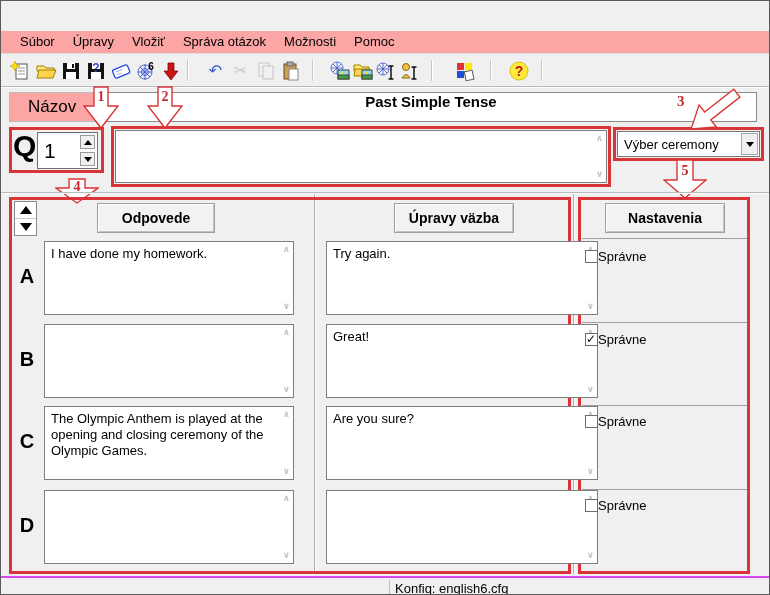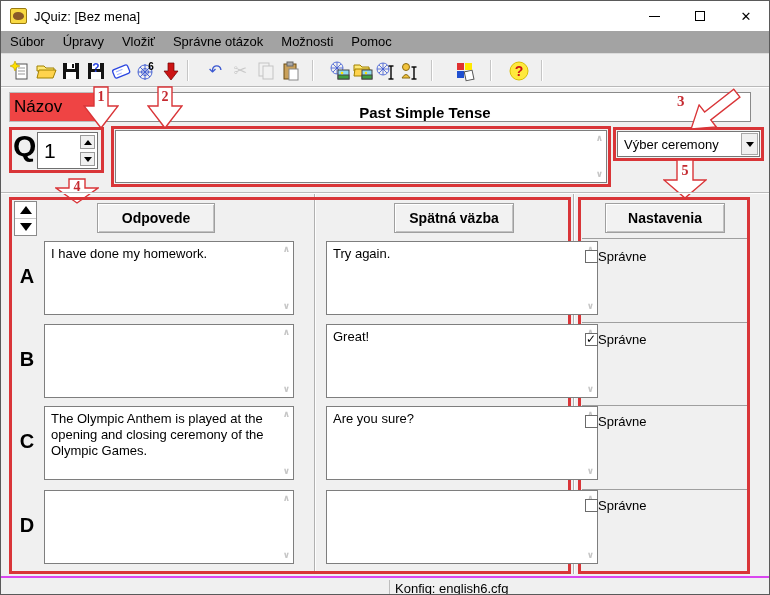--- a/index.html
+++ b/index.html
@@ -14,43 +14,43 @@
   .app-icon .potato { position:absolute; left:2px; top:3px; width:11px; height:8px;
               background:#8a5a28; border-radius:50% 60% 55% 50%; }
   .title-text { position:absolute; left:33px; top:8px; font-size:13px; color:#000; }
   .winbtn { position:absolute; top:0; width:46px; height:30px; display:flex; align-items:center; justify-content:center; }
   .winbtn.min { right:92px; } .winbtn.max { right:46px; } .winbtn.close { right:0; }
   .glyph-min { width:11px; height:1px; background:#000; }
   .glyph-max { width:10px; height:10px; border:1px solid #000; }
   .glyph-close { font-size:13px; color:#000; line-height:1; }
 
   
-  .menubar { position:absolute; left:0; top:30px; width:100%; height:22px; background:#a3a3a3;
-             display:flex; align-items:center; }
+  .menubar { position:absolute; left:0; top:30px; width:100%; height:22px; background:#fca5a5;
+             display:flex; align-items:center; padding-left:10px; }
   .menu-item { font-size:13px; color:#000; padding:2px 9px 3px 9px; cursor:default; }
 
   
   .toolbar { position:absolute; left:0; top:52px; width:100%; height:33px; background:#f0f0f0;
              border-top:1px solid #dcdcdc; }
   .tbtn { position:absolute; top:5px; width:23px; height:23px; display:flex; align-items:center; justify-content:center; }
   .tbtn.disabled { opacity:.45; filter:grayscale(1); }
   .tsep { position:absolute; top:6px; width:2px; height:21px;
           border-left:1px solid #c6c6c6; border-right:1px solid #ffffff; }
   .uglyph { font-size:16px; line-height:1; }
 
   
   .etch-h { position:absolute; left:0; width:100%; height:2px;
             border-top:1px solid #b9b9b9; border-bottom:1px solid #fdfdfd; }
   .etch-v { position:absolute; width:2px; border-left:1px solid #b0b0b0; border-right:1px solid #fdfdfd; }
 
-  .nazov-panel { position:absolute; left:8px; top:91px; width:97px; height:30px; background:#ef4444;
-                 border:1px solid #bcbcbc; display:flex; align-items:center; padding-left:4px;
+  .nazov-panel { position:absolute; left:8px; top:91px; width:97px; height:30px; background:#fca5a5;
+                 border:1px solid #bcbcbc; display:flex; align-items:center; padding-left:18px;
                  font-size:17px; color:#000; }
-  .title-box { position:absolute; left:98px; top:91px; width:652px; height:30px; background:#fff;
-               border:1px solid #8a8a8a; display:flex; align-items:flex-end; justify-content:center;
+  .title-box { position:absolute; left:104px; top:91px; width:652px; height:30px; background:#fff;
+               border:1px solid #8a8a8a; display:flex; align-items:flex-start; justify-content:center;
                font-size:15px; font-weight:bold; }
 
   .redbox { position:absolute; border:3px solid #d93538; }
   #red1 { left:8px;  top:126px; width:95px;  height:46px; }
   #red2 { left:110px; top:125px; width:500px; height:61px; }
   #red3 { left:612px; top:126px; width:151px; height:34px; }
   #red4 { left:8px;  top:196px; width:562px; height:377px; }
   #red5 { left:577px; top:196px; width:172px; height:377px; }
 
   .q-label { position:absolute; left:12px; top:128px; font-size:30px; font-weight:bold; letter-spacing:-1px; }
@@ -116,41 +116,26 @@
                border-top:2px solid #d946ef; }
   .status-sep { position:absolute; left:388px; top:2px; bottom:2px; width:1px; background:#bdbdbd; }
   .status-text { position:absolute; left:394px; top:3px; font-size:13px; color:#000; }
   .grip { position:absolute; right:1px; bottom:1px; }
 </style>
 </head>
 <body>
 
 <div class="window">
 
-  <div class="titlebar">
-    <div class="app-icon">
-        <div class="potato"></div>
-      </div>
-    <div class="title-text">JQuiz: [Bez mena]</div>
-    <div class="winbtn min">
-        <div class="glyph-min"></div>
-      </div>
-    <div class="winbtn max">
-        <div class="glyph-max"></div>
-      </div>
-    <div class="winbtn close">
-        <div class="glyph-close">✕</div>
-      </div>
-  </div>
 
   <div class="menubar">
     <span class="menu-item">Súbor</span>
     <span class="menu-item">Úpravy</span>
     <span class="menu-item">Vložiť</span>
-    <span class="menu-item">Správne otázok</span>
+    <span class="menu-item">Správa otázok</span>
     <span class="menu-item">Možnosti</span>
     <span class="menu-item">Pomoc</span>
   </div>
 
   <div class="toolbar">
     <div class="tbtn" style="left:8px">
       <svg width="22" height="22">
           <rect x="6" y="4" width="11" height="15" fill="#fff" stroke="#555"></rect>
           <line x1="8" y1="8" x2="15" y2="8" stroke="#999"></line>
           <line x1="8" y1="11" x2="15" y2="11" stroke="#999"></line>
@@ -369,21 +354,21 @@
       </div>
     <div class="half">
         <div class="tri-down"></div>
       </div>
   </div>
 
   <div class="hdr-btn" id="hdr-odpovede">
     <span>Odpovede</span>
   </div>
   <div class="hdr-btn" id="hdr-spatna">
-    <span>Spätná väzba</span>
+    <span>Úpravy väzba</span>
   </div>
   <div class="hdr-btn" id="hdr-nastav">
     <span>Nastavenia</span>
   </div>
 
   <div class="nsep" style="top:237px"></div>
   <div class="nsep" style="top:321px"></div>
   <div class="nsep" style="top:404px"></div>
   <div class="nsep" style="top:488px"></div>
 

